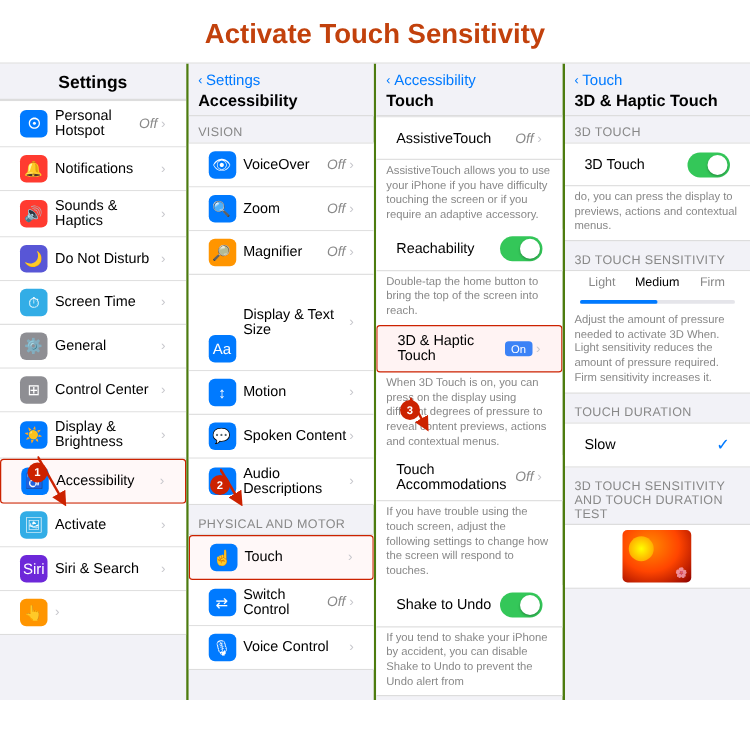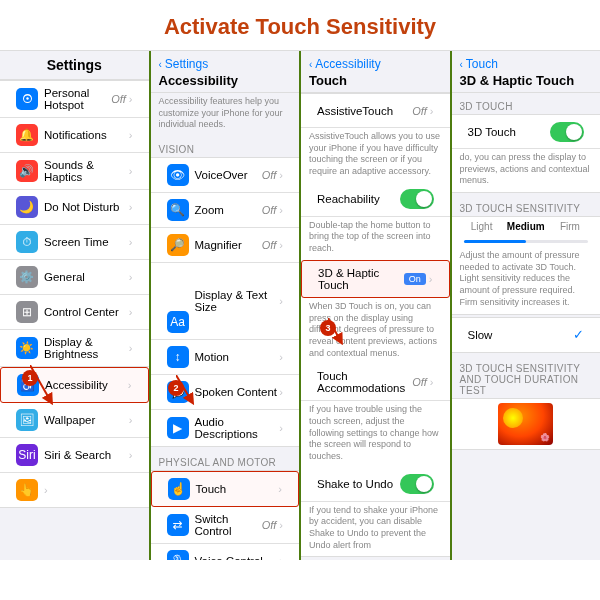--- a/index.html
+++ b/index.html
@@ -164,21 +164,21 @@
       background: #fff;
     }
     .sensitivity-option {
       font-size: 10px;
       color: #888;
       flex: 1;
       text-align: center;
     }
     .sensitivity-option.selected {
       color: #000;
-      font-weight: 700;
+      font-weight: 400;
     }
 
     .small-desc {
       font-size: 9px;
       color: #888;
       padding: 3px 8px 5px;
       line-height: 1.3;
     }
 
     .checkmark {
@@ -271,21 +271,21 @@
         </div>
 
         <div class="settings-row" style="background:#fff8f8; border: 1.5px solid #cc2200; border-radius:3px; position:relative;">
           <div class="row-icon" style="background:#007aff;">♿</div>
           <span class="row-text">Accessibility</span>
           <span class="chevron-right">›</span>
         </div>
 
         <div class="settings-row">
           <div class="row-icon" style="background:#32ade6;">🖼</div>
-          <span class="row-text">Wallpaper</span>
+          <span class="row-text">Activate</span>
           <span class="chevron-right">›</span>
         </div>
 
         <div class="settings-row">
           <div class="row-icon" style="background:#6d28d9;">Siri</div>
           <span class="row-text">Siri &amp; Search</span>
           <span class="chevron-right">›</span>
         </div>
 
         <div class="settings-row">
@@ -296,21 +296,20 @@
     </div>
 
     <div class="panel">
       <div class="panel-header">
         <div class="nav-row">
           <span class="chevron">‹</span>
           <span>Settings</span>
         </div>
         <div class="nav-title">Accessibility</div>
       </div>
-      <div class="small-desc">Accessibility features help you customize your iPhone for your individual needs.</div>
 
       <div class="section-label">VISION</div>
       <div class="settings-group">
         <div class="settings-row">
           <div class="row-icon" style="background:#007aff;">👁</div>
           <span class="row-text">VoiceOver</span>
           <span class="row-value">Off</span>
           <span class="chevron-right">›</span>
         </div>
         <div class="settings-row">
@@ -447,23 +446,24 @@
           <span class="sensitivity-option">Firm</span>
         </div>
 
         <div style="padding:4px 8px; background:#fff;">
           <div style="display:flex; align-items:center;">
             <div class="slider-track">
               <div class="slider-fill" style="width:50%;"></div>
             </div>
           </div>
         </div>
-        <div class="small-desc">Adjust the amount of pressure needed to activate 3D Touch. Light sensitivity reduces the amount of pressure required. Firm sensitivity increases it.</div>
-      </div>
-
+        <div class="small-desc">Adjust the amount of pressure needed to activate 3D When. Light sensitivity reduces the amount of pressure required. Firm sensitivity increases it.</div>
+      </div>
+
+      <div class="section-label">TOUCH DURATION</div>
       <div class="settings-group">
         <div class="settings-row">
           <span class="row-text">Slow</span>
           <span class="checkmark">✓</span>
         </div>
       </div>
 
       <div class="section-label">3D TOUCH SENSITIVITY AND TOUCH DURATION TEST</div>
       <div class="settings-group">
         <div style="padding:4px 8px; background:#fff; display:flex; justify-content:center;">

